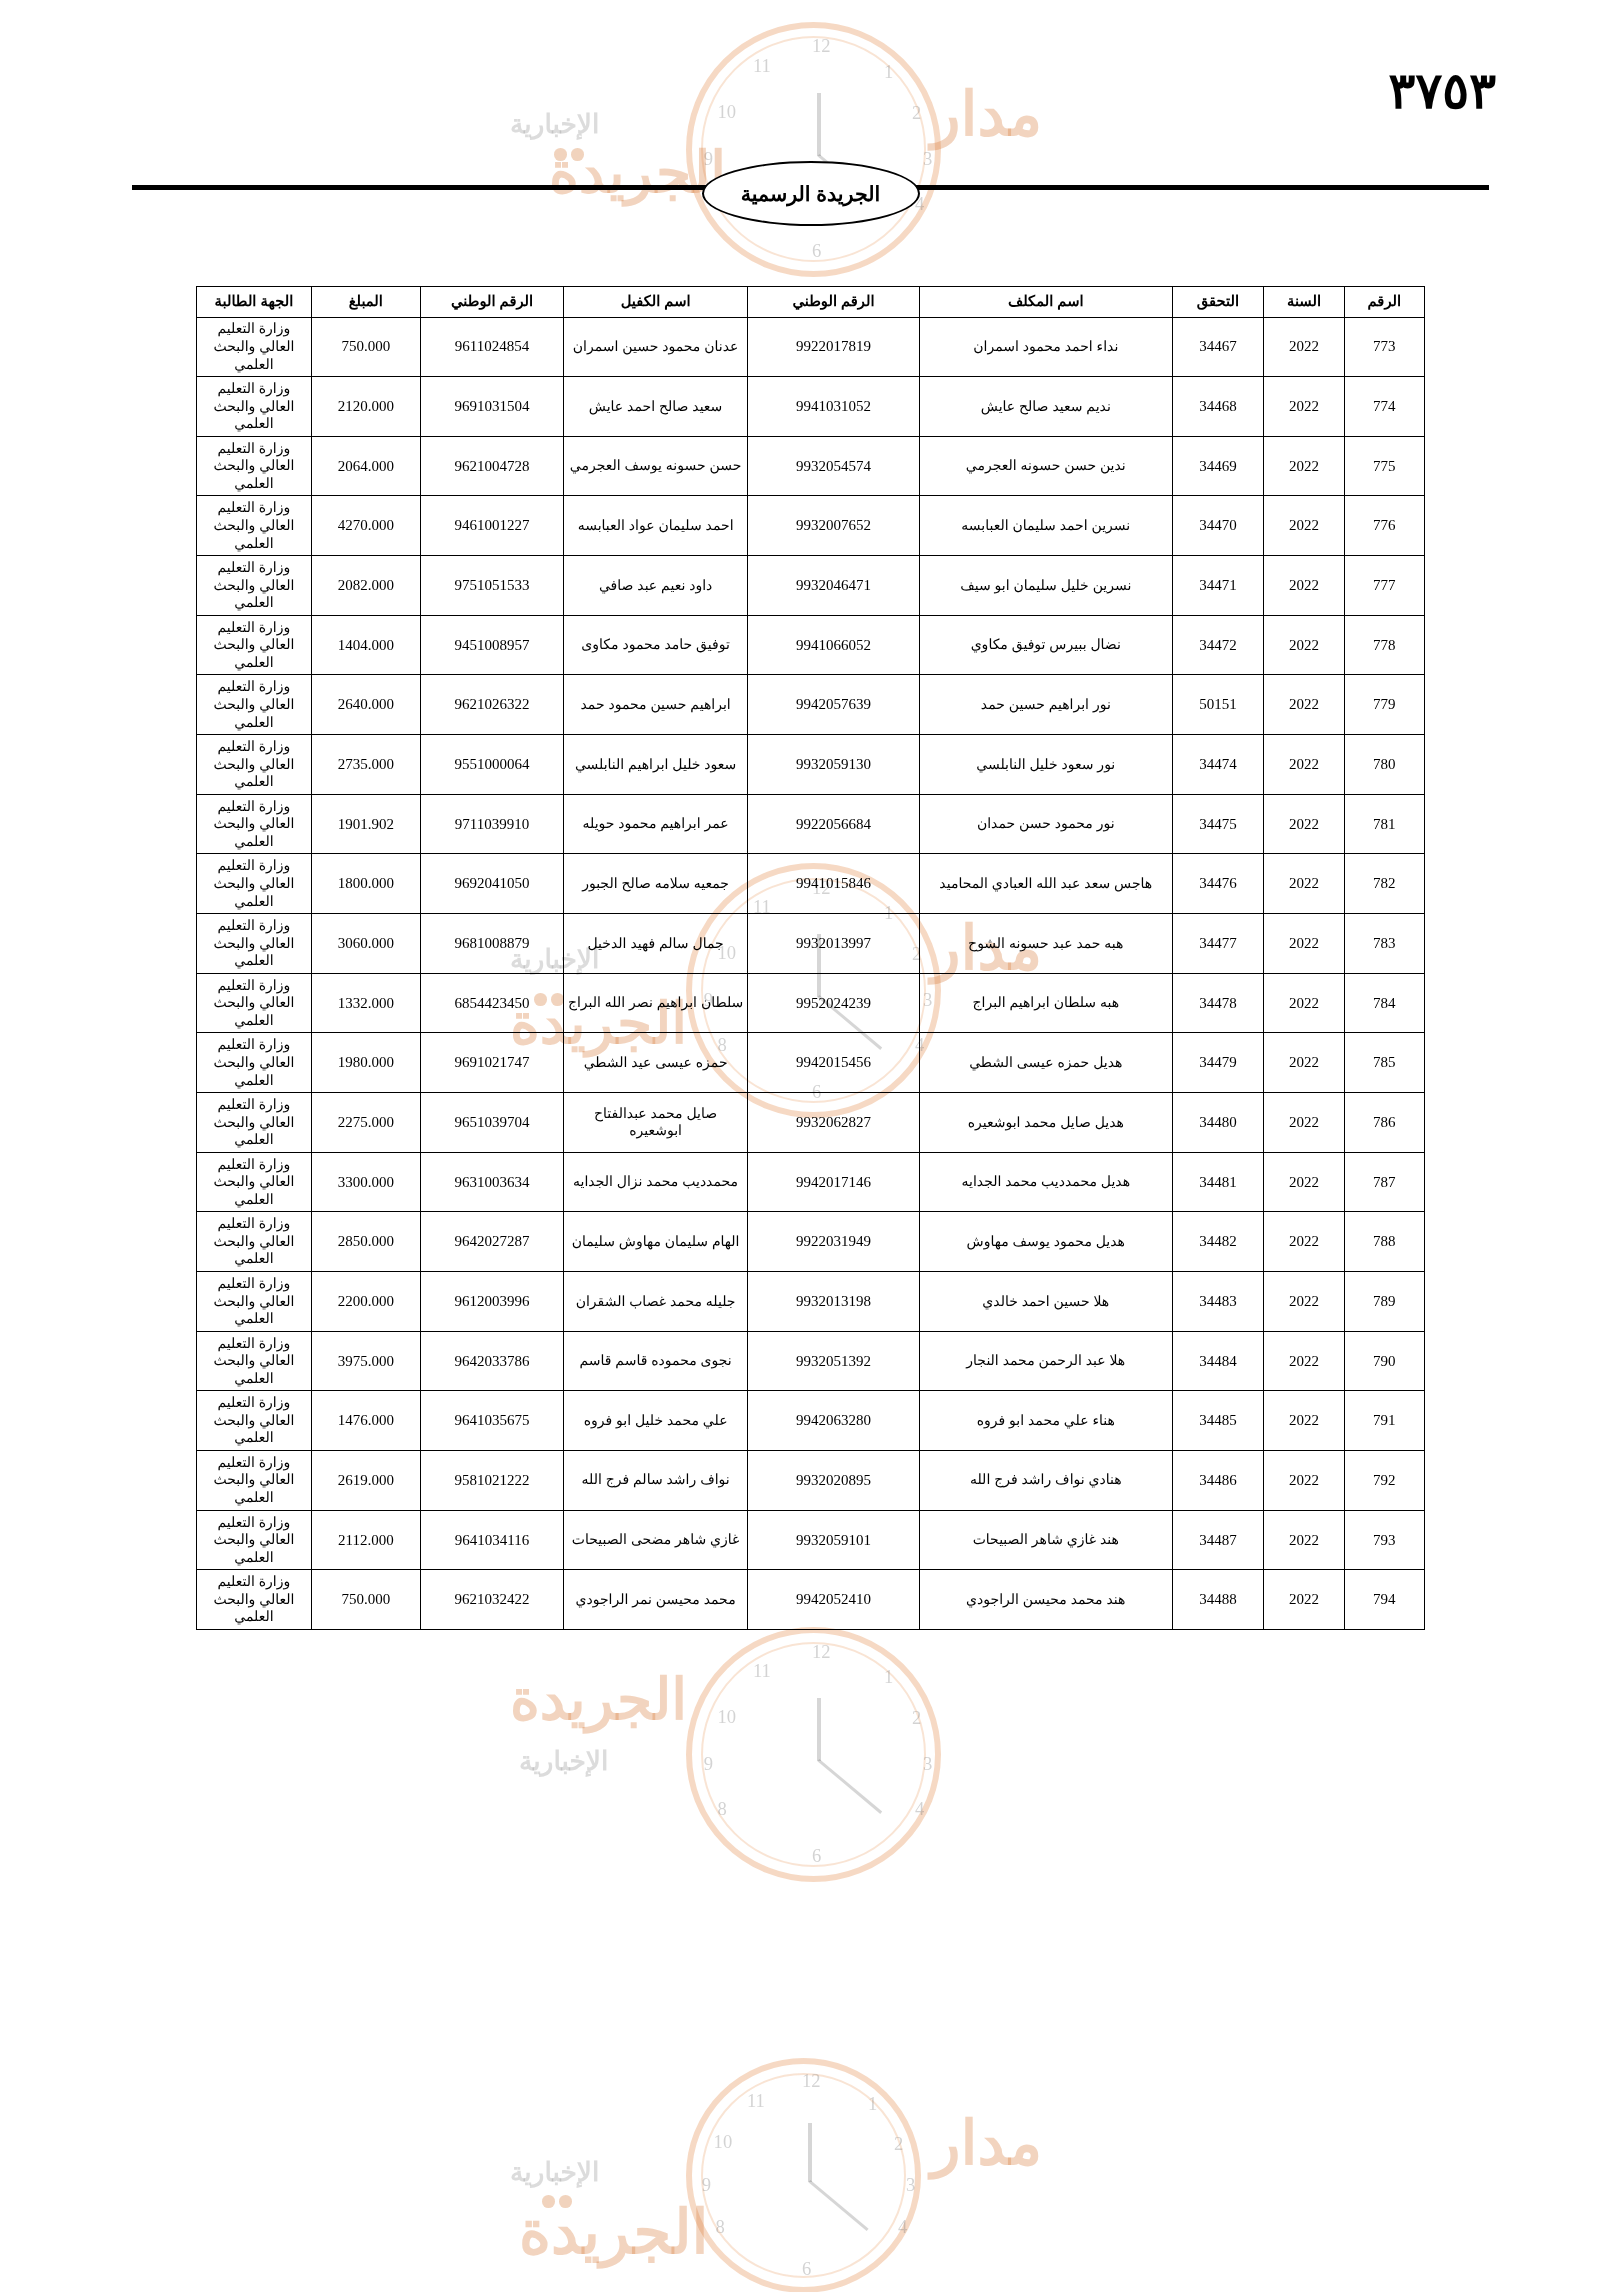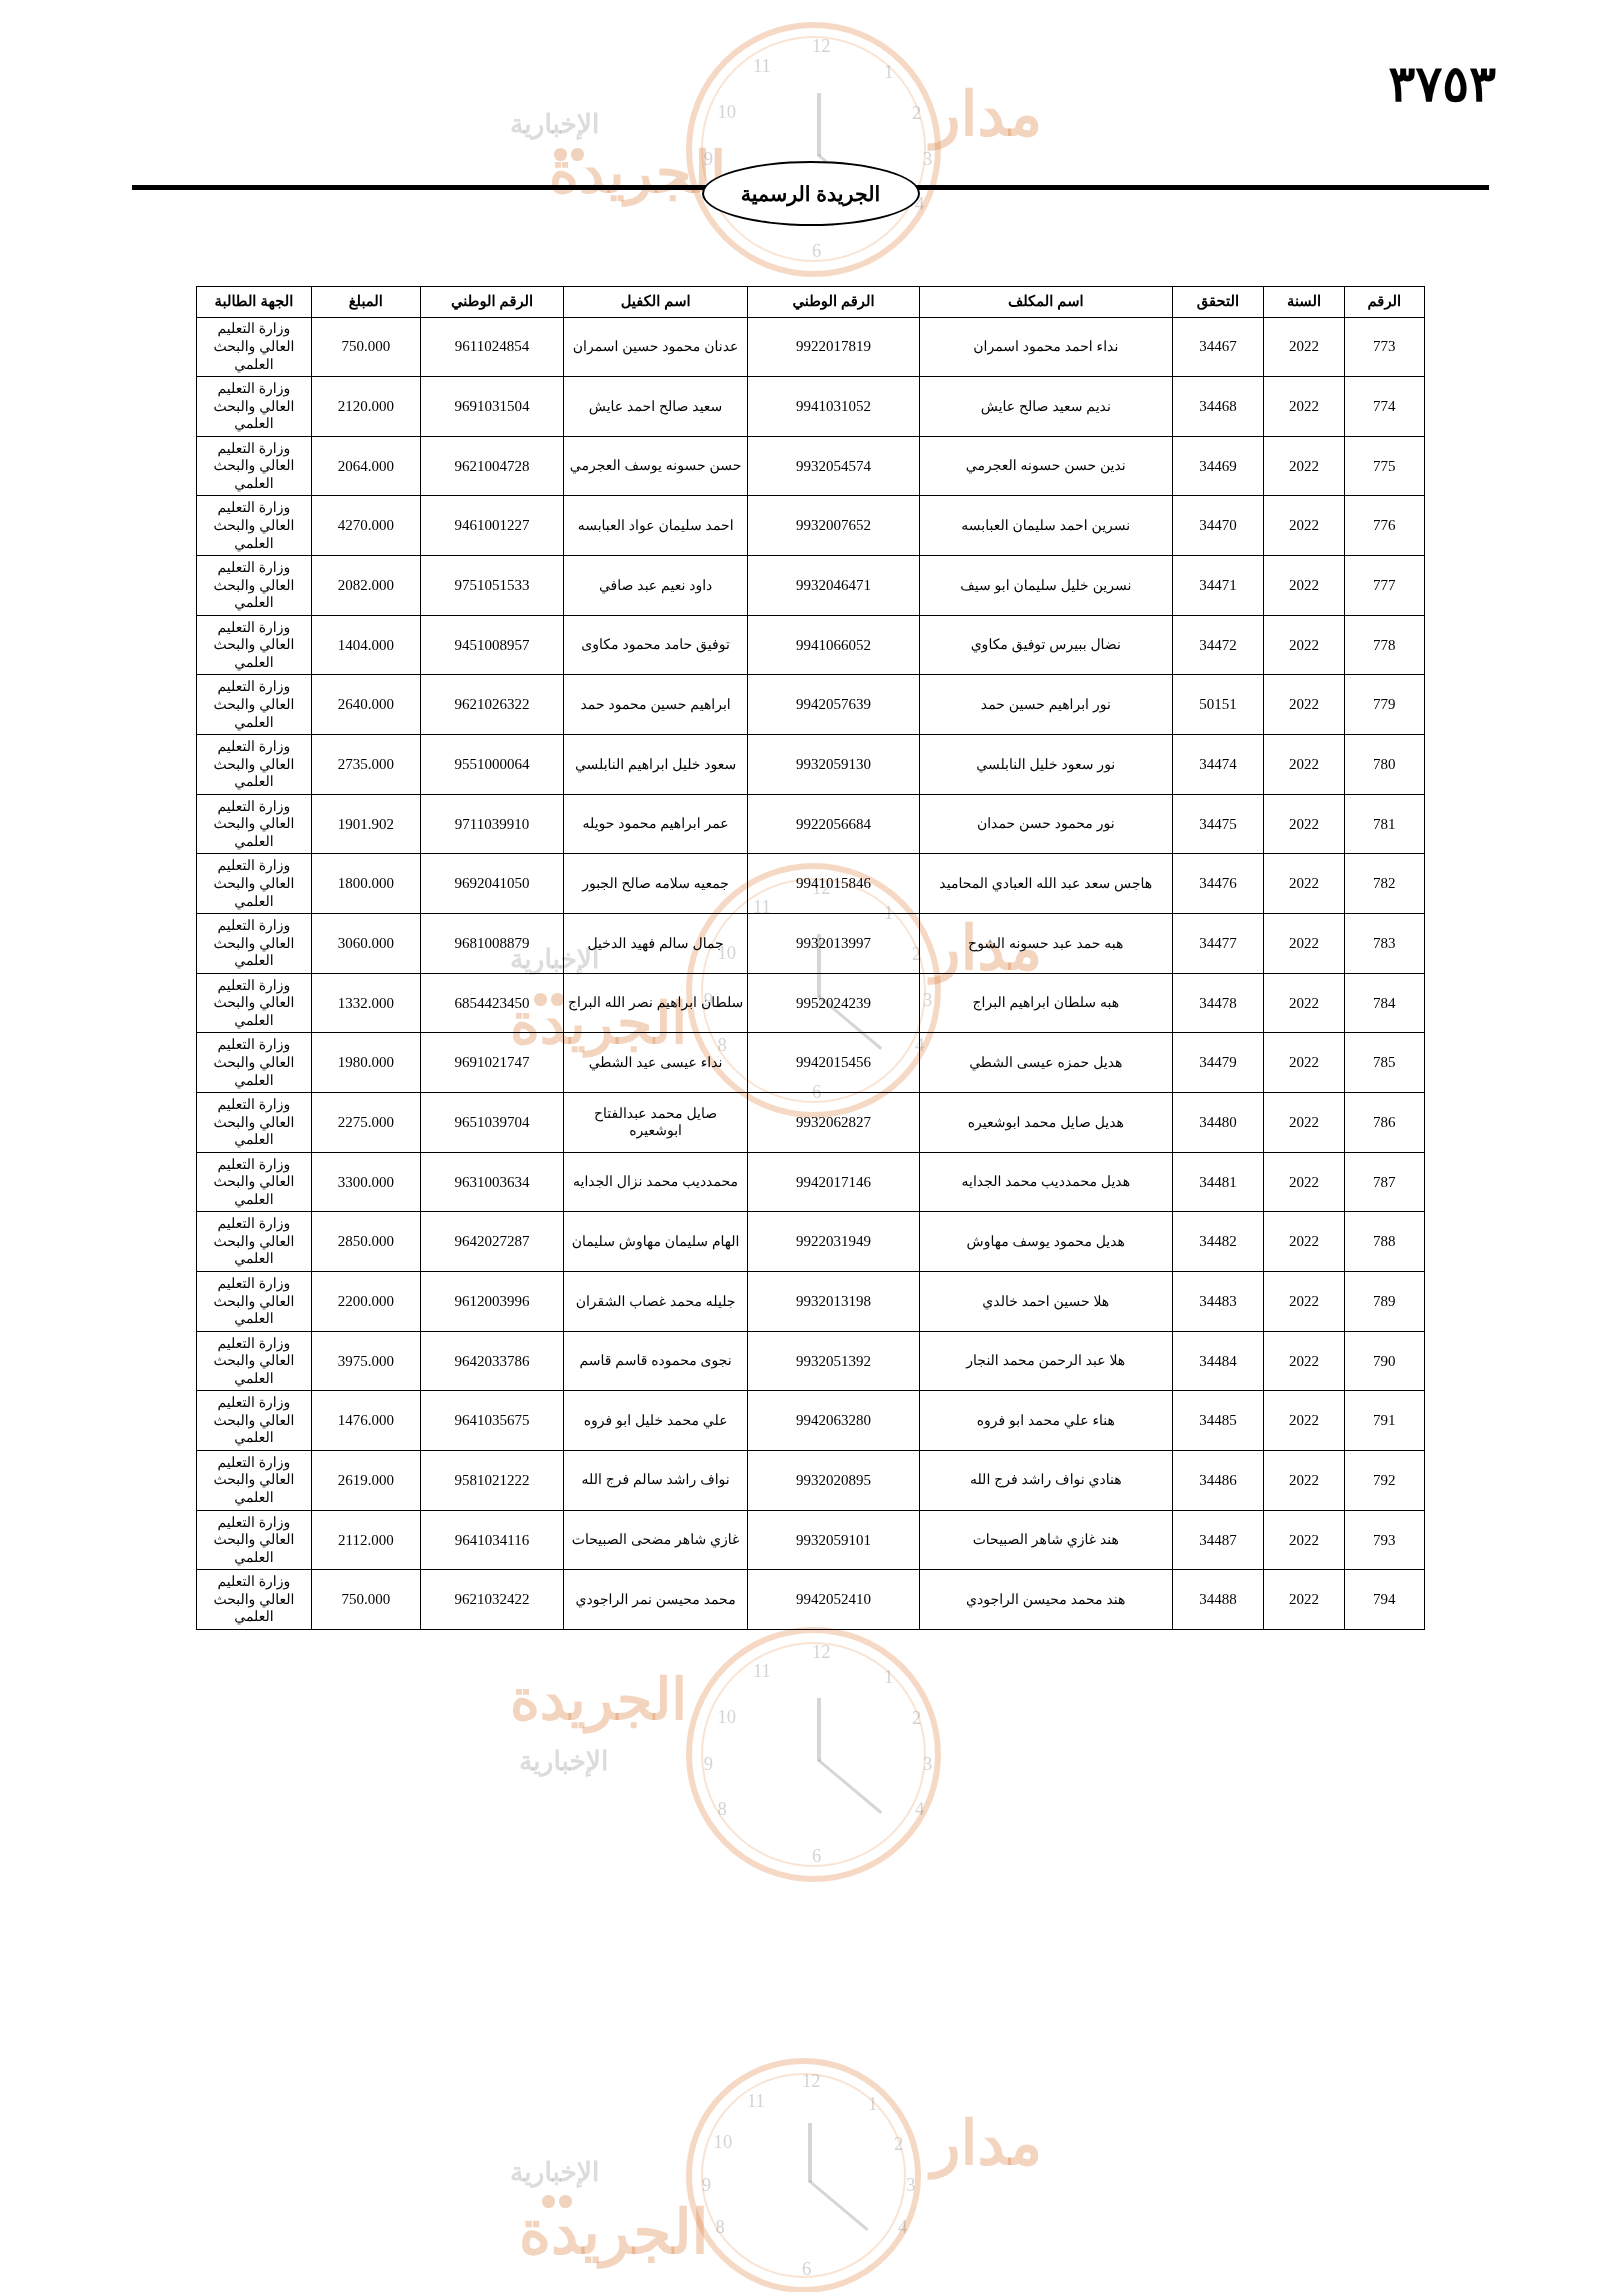--- a/index.html
+++ b/index.html
@@ -58,21 +58,21 @@
     display: inline-block;
     width: 12.7px; height: 12.7px;
     border-radius: 50%;
     background: rgba(214,120,55,0.33);
     margin-left: 4.9px;
   }
 
   
   .page-number {
     position: absolute;
-    top: 55px;
+    top: 62px;
     right: 125px;
     font-size: 50px;
     font-weight: bold;
     letter-spacing: 2px;
     font-family: "Liberation Serif", serif;
   }
 
   
   .rule-wrap {
     position: absolute;
@@ -397,21 +397,21 @@
           <td class="num">6854423450</td>
           <td class="num">1332.000</td>
           <td>وزارة التعليم العالي والبحث العلمي</td>
         </tr>
         <tr>
           <td class="num">785</td>
           <td class="num">2022</td>
           <td class="num">34479</td>
           <td>هديل حمزه عيسى الشطي</td>
           <td class="num">9942015456</td>
-          <td>نداء عيسى عيد الشطي</td>
+          <td>حمزه عيسى عيد الشطي</td>
           <td class="num">9691021747</td>
           <td class="num">1980.000</td>
           <td>وزارة التعليم العالي والبحث العلمي</td>
         </tr>
         <tr>
           <td class="num">786</td>
           <td class="num">2022</td>
           <td class="num">34480</td>
           <td>هديل صايل محمد ابوشعيره</td>
           <td class="num">9932062827</td>

